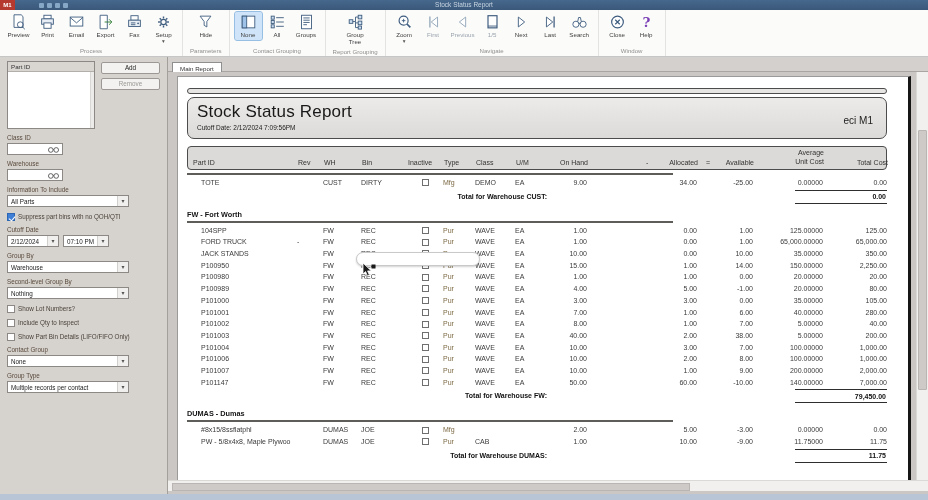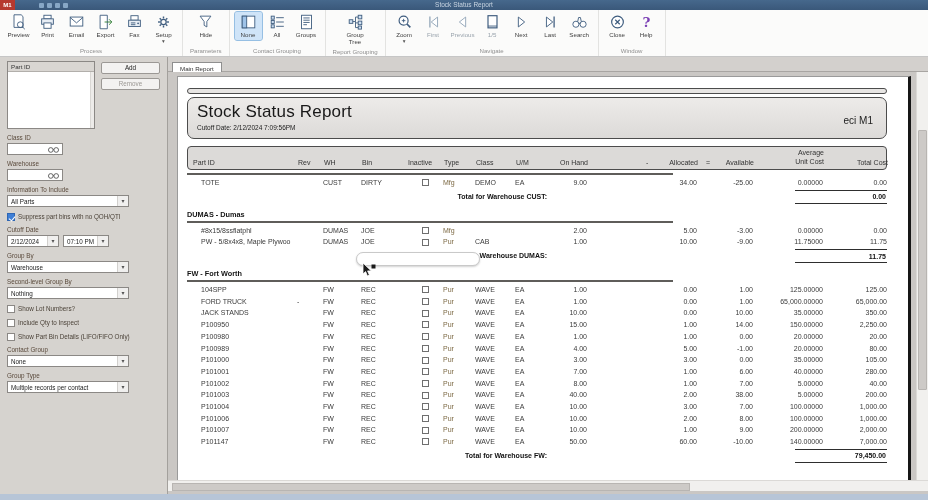--- a/index.html
+++ b/index.html
@@ -487,20 +487,266 @@
                   <div class="tc c-num">-25.00</div>
                   <div class="tc c-num">0.00000</div>
                   <div class="tc c-num">0.00</div>
                 </div>
                 <div class="total-row">
                   <div class="total-label">Total for Warehouse CUST:</div>
                   <div class="total-value">0.00</div>
                 </div>
               </div>
               <div class="rgroup-sec">
+                <div class="ghead">FW - Fort Worth</div>
+                <div class="gline"></div>
+                <div class="trow tgrid">
+                  <div class="tc c-part">104SPP</div>
+                  <div class="tc c-rev"></div>
+                  <div class="tc c-wh">FW</div>
+                  <div class="tc c-bin">REC</div>
+                  <div class="tc c-inact">
+                    <span class="rowcb"></span>
+                  </div>
+                  <div class="tc c-type">Pur</div>
+                  <div class="tc c-cls">WAVE</div>
+                  <div class="tc c-um">EA</div>
+                  <div class="tc c-num">1.00</div>
+                  <div class="tc c-num">0.00</div>
+                  <div class="tc c-num">1.00</div>
+                  <div class="tc c-num">125.00000</div>
+                  <div class="tc c-num">125.00</div>
+                </div>
+                <div class="trow tgrid">
+                  <div class="tc c-part">FORD TRUCK</div>
+                  <div class="tc c-rev">-</div>
+                  <div class="tc c-wh">FW</div>
+                  <div class="tc c-bin">REC</div>
+                  <div class="tc c-inact">
+                    <span class="rowcb"></span>
+                  </div>
+                  <div class="tc c-type">Pur</div>
+                  <div class="tc c-cls">WAVE</div>
+                  <div class="tc c-um">EA</div>
+                  <div class="tc c-num">1.00</div>
+                  <div class="tc c-num">0.00</div>
+                  <div class="tc c-num">1.00</div>
+                  <div class="tc c-num">65,000.00000</div>
+                  <div class="tc c-num">65,000.00</div>
+                </div>
+                <div class="trow tgrid">
+                  <div class="tc c-part">JACK STANDS</div>
+                  <div class="tc c-rev"></div>
+                  <div class="tc c-wh">FW</div>
+                  <div class="tc c-bin">REC</div>
+                  <div class="tc c-inact">
+                    <span class="rowcb"></span>
+                  </div>
+                  <div class="tc c-type">Pur</div>
+                  <div class="tc c-cls">WAVE</div>
+                  <div class="tc c-um">EA</div>
+                  <div class="tc c-num">10.00</div>
+                  <div class="tc c-num">0.00</div>
+                  <div class="tc c-num">10.00</div>
+                  <div class="tc c-num">35.00000</div>
+                  <div class="tc c-num">350.00</div>
+                </div>
+                <div class="trow tgrid">
+                  <div class="tc c-part">P100950</div>
+                  <div class="tc c-rev"></div>
+                  <div class="tc c-wh">FW</div>
+                  <div class="tc c-bin">REC</div>
+                  <div class="tc c-inact">
+                    <span class="rowcb"></span>
+                  </div>
+                  <div class="tc c-type">Pur</div>
+                  <div class="tc c-cls">WAVE</div>
+                  <div class="tc c-um">EA</div>
+                  <div class="tc c-num">15.00</div>
+                  <div class="tc c-num">1.00</div>
+                  <div class="tc c-num">14.00</div>
+                  <div class="tc c-num">150.00000</div>
+                  <div class="tc c-num">2,250.00</div>
+                </div>
+                <div class="trow tgrid">
+                  <div class="tc c-part">P100980</div>
+                  <div class="tc c-rev"></div>
+                  <div class="tc c-wh">FW</div>
+                  <div class="tc c-bin">REC</div>
+                  <div class="tc c-inact">
+                    <span class="rowcb"></span>
+                  </div>
+                  <div class="tc c-type">Pur</div>
+                  <div class="tc c-cls">WAVE</div>
+                  <div class="tc c-um">EA</div>
+                  <div class="tc c-num">1.00</div>
+                  <div class="tc c-num">1.00</div>
+                  <div class="tc c-num">0.00</div>
+                  <div class="tc c-num">20.00000</div>
+                  <div class="tc c-num">20.00</div>
+                </div>
+                <div class="trow tgrid">
+                  <div class="tc c-part">P100989</div>
+                  <div class="tc c-rev"></div>
+                  <div class="tc c-wh">FW</div>
+                  <div class="tc c-bin">REC</div>
+                  <div class="tc c-inact">
+                    <span class="rowcb"></span>
+                  </div>
+                  <div class="tc c-type">Pur</div>
+                  <div class="tc c-cls">WAVE</div>
+                  <div class="tc c-um">EA</div>
+                  <div class="tc c-num">4.00</div>
+                  <div class="tc c-num">5.00</div>
+                  <div class="tc c-num">-1.00</div>
+                  <div class="tc c-num">20.00000</div>
+                  <div class="tc c-num">80.00</div>
+                </div>
+                <div class="trow tgrid">
+                  <div class="tc c-part">P101000</div>
+                  <div class="tc c-rev"></div>
+                  <div class="tc c-wh">FW</div>
+                  <div class="tc c-bin">REC</div>
+                  <div class="tc c-inact">
+                    <span class="rowcb"></span>
+                  </div>
+                  <div class="tc c-type">Pur</div>
+                  <div class="tc c-cls">WAVE</div>
+                  <div class="tc c-um">EA</div>
+                  <div class="tc c-num">3.00</div>
+                  <div class="tc c-num">3.00</div>
+                  <div class="tc c-num">0.00</div>
+                  <div class="tc c-num">35.00000</div>
+                  <div class="tc c-num">105.00</div>
+                </div>
+                <div class="trow tgrid">
+                  <div class="tc c-part">P101001</div>
+                  <div class="tc c-rev"></div>
+                  <div class="tc c-wh">FW</div>
+                  <div class="tc c-bin">REC</div>
+                  <div class="tc c-inact">
+                    <span class="rowcb"></span>
+                  </div>
+                  <div class="tc c-type">Pur</div>
+                  <div class="tc c-cls">WAVE</div>
+                  <div class="tc c-um">EA</div>
+                  <div class="tc c-num">7.00</div>
+                  <div class="tc c-num">1.00</div>
+                  <div class="tc c-num">6.00</div>
+                  <div class="tc c-num">40.00000</div>
+                  <div class="tc c-num">280.00</div>
+                </div>
+                <div class="trow tgrid">
+                  <div class="tc c-part">P101002</div>
+                  <div class="tc c-rev"></div>
+                  <div class="tc c-wh">FW</div>
+                  <div class="tc c-bin">REC</div>
+                  <div class="tc c-inact">
+                    <span class="rowcb"></span>
+                  </div>
+                  <div class="tc c-type">Pur</div>
+                  <div class="tc c-cls">WAVE</div>
+                  <div class="tc c-um">EA</div>
+                  <div class="tc c-num">8.00</div>
+                  <div class="tc c-num">1.00</div>
+                  <div class="tc c-num">7.00</div>
+                  <div class="tc c-num">5.00000</div>
+                  <div class="tc c-num">40.00</div>
+                </div>
+                <div class="trow tgrid">
+                  <div class="tc c-part">P101003</div>
+                  <div class="tc c-rev"></div>
+                  <div class="tc c-wh">FW</div>
+                  <div class="tc c-bin">REC</div>
+                  <div class="tc c-inact">
+                    <span class="rowcb"></span>
+                  </div>
+                  <div class="tc c-type">Pur</div>
+                  <div class="tc c-cls">WAVE</div>
+                  <div class="tc c-um">EA</div>
+                  <div class="tc c-num">40.00</div>
+                  <div class="tc c-num">2.00</div>
+                  <div class="tc c-num">38.00</div>
+                  <div class="tc c-num">5.00000</div>
+                  <div class="tc c-num">200.00</div>
+                </div>
+                <div class="trow tgrid">
+                  <div class="tc c-part">P101004</div>
+                  <div class="tc c-rev"></div>
+                  <div class="tc c-wh">FW</div>
+                  <div class="tc c-bin">REC</div>
+                  <div class="tc c-inact">
+                    <span class="rowcb"></span>
+                  </div>
+                  <div class="tc c-type">Pur</div>
+                  <div class="tc c-cls">WAVE</div>
+                  <div class="tc c-um">EA</div>
+                  <div class="tc c-num">10.00</div>
+                  <div class="tc c-num">3.00</div>
+                  <div class="tc c-num">7.00</div>
+                  <div class="tc c-num">100.00000</div>
+                  <div class="tc c-num">1,000.00</div>
+                </div>
+                <div class="trow tgrid">
+                  <div class="tc c-part">P101006</div>
+                  <div class="tc c-rev"></div>
+                  <div class="tc c-wh">FW</div>
+                  <div class="tc c-bin">REC</div>
+                  <div class="tc c-inact">
+                    <span class="rowcb"></span>
+                  </div>
+                  <div class="tc c-type">Pur</div>
+                  <div class="tc c-cls">WAVE</div>
+                  <div class="tc c-um">EA</div>
+                  <div class="tc c-num">10.00</div>
+                  <div class="tc c-num">2.00</div>
+                  <div class="tc c-num">8.00</div>
+                  <div class="tc c-num">100.00000</div>
+                  <div class="tc c-num">1,000.00</div>
+                </div>
+                <div class="trow tgrid">
+                  <div class="tc c-part">P101007</div>
+                  <div class="tc c-rev"></div>
+                  <div class="tc c-wh">FW</div>
+                  <div class="tc c-bin">REC</div>
+                  <div class="tc c-inact">
+                    <span class="rowcb"></span>
+                  </div>
+                  <div class="tc c-type">Pur</div>
+                  <div class="tc c-cls">WAVE</div>
+                  <div class="tc c-um">EA</div>
+                  <div class="tc c-num">10.00</div>
+                  <div class="tc c-num">1.00</div>
+                  <div class="tc c-num">9.00</div>
+                  <div class="tc c-num">200.00000</div>
+                  <div class="tc c-num">2,000.00</div>
+                </div>
+                <div class="trow tgrid">
+                  <div class="tc c-part">P101147</div>
+                  <div class="tc c-rev"></div>
+                  <div class="tc c-wh">FW</div>
+                  <div class="tc c-bin">REC</div>
+                  <div class="tc c-inact">
+                    <span class="rowcb"></span>
+                  </div>
+                  <div class="tc c-type">Pur</div>
+                  <div class="tc c-cls">WAVE</div>
+                  <div class="tc c-um">EA</div>
+                  <div class="tc c-num">50.00</div>
+                  <div class="tc c-num">60.00</div>
+                  <div class="tc c-num">-10.00</div>
+                  <div class="tc c-num">140.00000</div>
+                  <div class="tc c-num">7,000.00</div>
+                </div>
+                <div class="total-row">
+                  <div class="total-label">Total for Warehouse FW:</div>
+                  <div class="total-value">79,450.00</div>
+                </div>
+              </div>
+              <div class="rgroup-sec">
                 <div class="ghead">DUMAS - Dumas</div>
                 <div class="gline"></div>
                 <div class="trow tgrid">
                   <div class="tc c-part">#8x15/8ssflatphl</div>
                   <div class="tc c-rev"></div>
                   <div class="tc c-wh">DUMAS</div>
                   <div class="tc c-bin">JOE</div>
                   <div class="tc c-inact">
                     <span class="rowcb"></span>
                   </div>
@@ -528,266 +774,20 @@
                   <div class="tc c-num">10.00</div>
                   <div class="tc c-num">-9.00</div>
                   <div class="tc c-num">11.75000</div>
                   <div class="tc c-num">11.75</div>
                 </div>
                 <div class="total-row">
                   <div class="total-label">Total for Warehouse DUMAS:</div>
                   <div class="total-value">11.75</div>
                 </div>
               </div>
-              <div class="rgroup-sec">
-                <div class="ghead">FW - Fort Worth</div>
-                <div class="gline"></div>
-                <div class="trow tgrid">
-                  <div class="tc c-part">104SPP</div>
-                  <div class="tc c-rev"></div>
-                  <div class="tc c-wh">FW</div>
-                  <div class="tc c-bin">REC</div>
-                  <div class="tc c-inact">
-                    <span class="rowcb"></span>
-                  </div>
-                  <div class="tc c-type">Pur</div>
-                  <div class="tc c-cls">WAVE</div>
-                  <div class="tc c-um">EA</div>
-                  <div class="tc c-num">1.00</div>
-                  <div class="tc c-num">0.00</div>
-                  <div class="tc c-num">1.00</div>
-                  <div class="tc c-num">125.00000</div>
-                  <div class="tc c-num">125.00</div>
-                </div>
-                <div class="trow tgrid">
-                  <div class="tc c-part">FORD TRUCK</div>
-                  <div class="tc c-rev">-</div>
-                  <div class="tc c-wh">FW</div>
-                  <div class="tc c-bin">REC</div>
-                  <div class="tc c-inact">
-                    <span class="rowcb"></span>
-                  </div>
-                  <div class="tc c-type">Pur</div>
-                  <div class="tc c-cls">WAVE</div>
-                  <div class="tc c-um">EA</div>
-                  <div class="tc c-num">1.00</div>
-                  <div class="tc c-num">0.00</div>
-                  <div class="tc c-num">1.00</div>
-                  <div class="tc c-num">65,000.00000</div>
-                  <div class="tc c-num">65,000.00</div>
-                </div>
-                <div class="trow tgrid">
-                  <div class="tc c-part">JACK STANDS</div>
-                  <div class="tc c-rev"></div>
-                  <div class="tc c-wh">FW</div>
-                  <div class="tc c-bin">REC</div>
-                  <div class="tc c-inact">
-                    <span class="rowcb"></span>
-                  </div>
-                  <div class="tc c-type">Pur</div>
-                  <div class="tc c-cls">WAVE</div>
-                  <div class="tc c-um">EA</div>
-                  <div class="tc c-num">10.00</div>
-                  <div class="tc c-num">0.00</div>
-                  <div class="tc c-num">10.00</div>
-                  <div class="tc c-num">35.00000</div>
-                  <div class="tc c-num">350.00</div>
-                </div>
-                <div class="trow tgrid">
-                  <div class="tc c-part">P100950</div>
-                  <div class="tc c-rev"></div>
-                  <div class="tc c-wh">FW</div>
-                  <div class="tc c-bin">REC</div>
-                  <div class="tc c-inact">
-                    <span class="rowcb"></span>
-                  </div>
-                  <div class="tc c-type">Pur</div>
-                  <div class="tc c-cls">WAVE</div>
-                  <div class="tc c-um">EA</div>
-                  <div class="tc c-num">15.00</div>
-                  <div class="tc c-num">1.00</div>
-                  <div class="tc c-num">14.00</div>
-                  <div class="tc c-num">150.00000</div>
-                  <div class="tc c-num">2,250.00</div>
-                </div>
-                <div class="trow tgrid">
-                  <div class="tc c-part">P100980</div>
-                  <div class="tc c-rev"></div>
-                  <div class="tc c-wh">FW</div>
-                  <div class="tc c-bin">REC</div>
-                  <div class="tc c-inact">
-                    <span class="rowcb"></span>
-                  </div>
-                  <div class="tc c-type">Pur</div>
-                  <div class="tc c-cls">WAVE</div>
-                  <div class="tc c-um">EA</div>
-                  <div class="tc c-num">1.00</div>
-                  <div class="tc c-num">1.00</div>
-                  <div class="tc c-num">0.00</div>
-                  <div class="tc c-num">20.00000</div>
-                  <div class="tc c-num">20.00</div>
-                </div>
-                <div class="trow tgrid">
-                  <div class="tc c-part">P100989</div>
-                  <div class="tc c-rev"></div>
-                  <div class="tc c-wh">FW</div>
-                  <div class="tc c-bin">REC</div>
-                  <div class="tc c-inact">
-                    <span class="rowcb"></span>
-                  </div>
-                  <div class="tc c-type">Pur</div>
-                  <div class="tc c-cls">WAVE</div>
-                  <div class="tc c-um">EA</div>
-                  <div class="tc c-num">4.00</div>
-                  <div class="tc c-num">5.00</div>
-                  <div class="tc c-num">-1.00</div>
-                  <div class="tc c-num">20.00000</div>
-                  <div class="tc c-num">80.00</div>
-                </div>
-                <div class="trow tgrid">
-                  <div class="tc c-part">P101000</div>
-                  <div class="tc c-rev"></div>
-                  <div class="tc c-wh">FW</div>
-                  <div class="tc c-bin">REC</div>
-                  <div class="tc c-inact">
-                    <span class="rowcb"></span>
-                  </div>
-                  <div class="tc c-type">Pur</div>
-                  <div class="tc c-cls">WAVE</div>
-                  <div class="tc c-um">EA</div>
-                  <div class="tc c-num">3.00</div>
-                  <div class="tc c-num">3.00</div>
-                  <div class="tc c-num">0.00</div>
-                  <div class="tc c-num">35.00000</div>
-                  <div class="tc c-num">105.00</div>
-                </div>
-                <div class="trow tgrid">
-                  <div class="tc c-part">P101001</div>
-                  <div class="tc c-rev"></div>
-                  <div class="tc c-wh">FW</div>
-                  <div class="tc c-bin">REC</div>
-                  <div class="tc c-inact">
-                    <span class="rowcb"></span>
-                  </div>
-                  <div class="tc c-type">Pur</div>
-                  <div class="tc c-cls">WAVE</div>
-                  <div class="tc c-um">EA</div>
-                  <div class="tc c-num">7.00</div>
-                  <div class="tc c-num">1.00</div>
-                  <div class="tc c-num">6.00</div>
-                  <div class="tc c-num">40.00000</div>
-                  <div class="tc c-num">280.00</div>
-                </div>
-                <div class="trow tgrid">
-                  <div class="tc c-part">P101002</div>
-                  <div class="tc c-rev"></div>
-                  <div class="tc c-wh">FW</div>
-                  <div class="tc c-bin">REC</div>
-                  <div class="tc c-inact">
-                    <span class="rowcb"></span>
-                  </div>
-                  <div class="tc c-type">Pur</div>
-                  <div class="tc c-cls">WAVE</div>
-                  <div class="tc c-um">EA</div>
-                  <div class="tc c-num">8.00</div>
-                  <div class="tc c-num">1.00</div>
-                  <div class="tc c-num">7.00</div>
-                  <div class="tc c-num">5.00000</div>
-                  <div class="tc c-num">40.00</div>
-                </div>
-                <div class="trow tgrid">
-                  <div class="tc c-part">P101003</div>
-                  <div class="tc c-rev"></div>
-                  <div class="tc c-wh">FW</div>
-                  <div class="tc c-bin">REC</div>
-                  <div class="tc c-inact">
-                    <span class="rowcb"></span>
-                  </div>
-                  <div class="tc c-type">Pur</div>
-                  <div class="tc c-cls">WAVE</div>
-                  <div class="tc c-um">EA</div>
-                  <div class="tc c-num">40.00</div>
-                  <div class="tc c-num">2.00</div>
-                  <div class="tc c-num">38.00</div>
-                  <div class="tc c-num">5.00000</div>
-                  <div class="tc c-num">200.00</div>
-                </div>
-                <div class="trow tgrid">
-                  <div class="tc c-part">P101004</div>
-                  <div class="tc c-rev"></div>
-                  <div class="tc c-wh">FW</div>
-                  <div class="tc c-bin">REC</div>
-                  <div class="tc c-inact">
-                    <span class="rowcb"></span>
-                  </div>
-                  <div class="tc c-type">Pur</div>
-                  <div class="tc c-cls">WAVE</div>
-                  <div class="tc c-um">EA</div>
-                  <div class="tc c-num">10.00</div>
-                  <div class="tc c-num">3.00</div>
-                  <div class="tc c-num">7.00</div>
-                  <div class="tc c-num">100.00000</div>
-                  <div class="tc c-num">1,000.00</div>
-                </div>
-                <div class="trow tgrid">
-                  <div class="tc c-part">P101006</div>
-                  <div class="tc c-rev"></div>
-                  <div class="tc c-wh">FW</div>
-                  <div class="tc c-bin">REC</div>
-                  <div class="tc c-inact">
-                    <span class="rowcb"></span>
-                  </div>
-                  <div class="tc c-type">Pur</div>
-                  <div class="tc c-cls">WAVE</div>
-                  <div class="tc c-um">EA</div>
-                  <div class="tc c-num">10.00</div>
-                  <div class="tc c-num">2.00</div>
-                  <div class="tc c-num">8.00</div>
-                  <div class="tc c-num">100.00000</div>
-                  <div class="tc c-num">1,000.00</div>
-                </div>
-                <div class="trow tgrid">
-                  <div class="tc c-part">P101007</div>
-                  <div class="tc c-rev"></div>
-                  <div class="tc c-wh">FW</div>
-                  <div class="tc c-bin">REC</div>
-                  <div class="tc c-inact">
-                    <span class="rowcb"></span>
-                  </div>
-                  <div class="tc c-type">Pur</div>
-                  <div class="tc c-cls">WAVE</div>
-                  <div class="tc c-um">EA</div>
-                  <div class="tc c-num">10.00</div>
-                  <div class="tc c-num">1.00</div>
-                  <div class="tc c-num">9.00</div>
-                  <div class="tc c-num">200.00000</div>
-                  <div class="tc c-num">2,000.00</div>
-                </div>
-                <div class="trow tgrid">
-                  <div class="tc c-part">P101147</div>
-                  <div class="tc c-rev"></div>
-                  <div class="tc c-wh">FW</div>
-                  <div class="tc c-bin">REC</div>
-                  <div class="tc c-inact">
-                    <span class="rowcb"></span>
-                  </div>
-                  <div class="tc c-type">Pur</div>
-                  <div class="tc c-cls">WAVE</div>
-                  <div class="tc c-um">EA</div>
-                  <div class="tc c-num">50.00</div>
-                  <div class="tc c-num">60.00</div>
-                  <div class="tc c-num">-10.00</div>
-                  <div class="tc c-num">140.00000</div>
-                  <div class="tc c-num">7,000.00</div>
-                </div>
-                <div class="total-row">
-                  <div class="total-label">Total for Warehouse FW:</div>
-                  <div class="total-value">79,450.00</div>
-                </div>
-              </div>
             </div>
         </div>
       </div>
     </div>
 
     <div class="vscroll">
       <div class="vthumb"></div>
     </div>
     <div class="hscroll">
       <div class="hthumb"></div>

